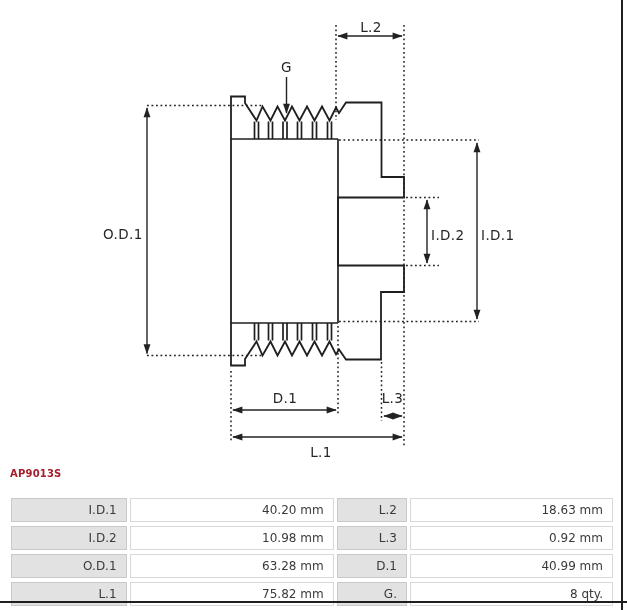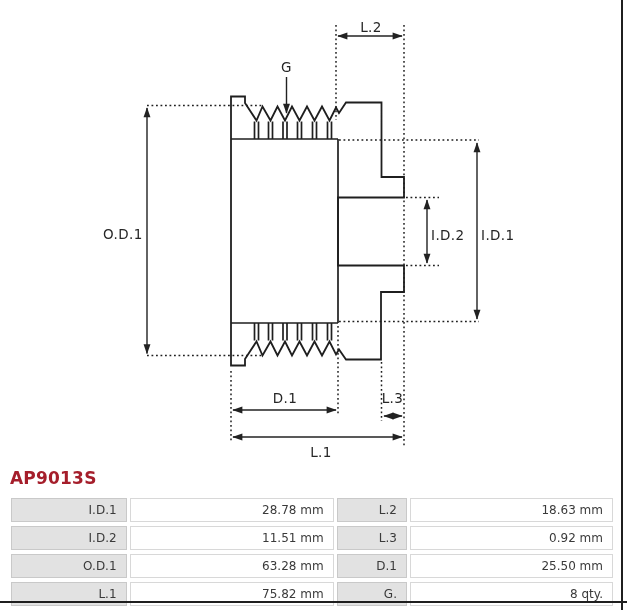--- a/index.html
+++ b/index.html
@@ -7,21 +7,21 @@
     position:relative;width:627px;height:610px;background:#ffffff;
     overflow:hidden;font-family:"DejaVu Sans","Liberation Sans",sans-serif;
   }
   svg{position:absolute;left:0;top:0;display:block;}
   .outline{stroke:#1f1f1f;stroke-width:1.8;fill:none;stroke-linejoin:miter;stroke-linecap:square;}
   .inner{stroke:#1f1f1f;stroke-width:1.7;fill:none;}
   .dotted{stroke:#1f1f1f;stroke-width:1.5;fill:none;stroke-dasharray:1.8 2.7;}
   .dim{stroke:#222222;stroke-width:1.4;fill:none;}
   .lbl text{font-family:"DejaVu Sans","Liberation Sans",sans-serif;font-size:13.5px;fill:#262626;letter-spacing:.4px;}
   .part-title{
-    position:absolute;left:10px;top:468px;font-size:17px;font-weight:600;
+    position:absolute;left:10px;top:468px;font-size:10px;font-weight:600;
     color:#A51E2B;letter-spacing:.2px;
   }
   table.spec{
     position:absolute;left:8px;top:494px;width:608px;
     border-collapse:separate;border-spacing:3px 4px;table-layout:fixed;
   }
   table.spec td{
     height:22px;font-size:12px;color:#3a3a3a;text-align:right;
     padding:0 9px 0 0;vertical-align:middle;
   }
@@ -97,35 +97,35 @@
   <table class="spec">
     <colgroup>
       <col style="width:115px">
         <col style="width:203px">
         <col style="width:70px">
         <col style="width:202px">
     </colgroup>
     <tbody>
       <tr>
         <td class="lab">I.D.1</td>
-        <td class="val">28.78 mm</td>
+        <td class="val">40.20 mm</td>
         <td class="lab">L.2</td>
         <td class="val">18.63 mm</td>
       </tr>
       <tr>
         <td class="lab">I.D.2</td>
-        <td class="val">11.51 mm</td>
+        <td class="val">10.98 mm</td>
         <td class="lab">L.3</td>
         <td class="val">0.92 mm</td>
       </tr>
       <tr>
         <td class="lab">O.D.1</td>
         <td class="val">63.28 mm</td>
         <td class="lab">D.1</td>
-        <td class="val">25.50 mm</td>
+        <td class="val">40.99 mm</td>
       </tr>
       <tr>
         <td class="lab">L.1</td>
         <td class="val">75.82 mm</td>
         <td class="lab">G.</td>
         <td class="val">8 qty.</td>
       </tr>
     </tbody>
   </table>
 

